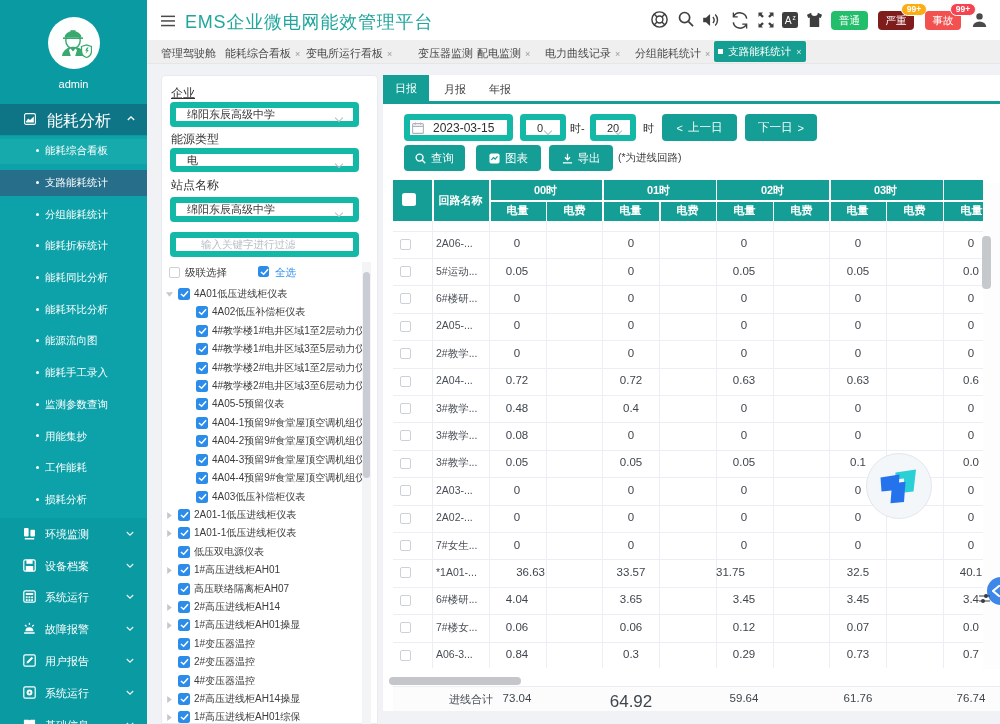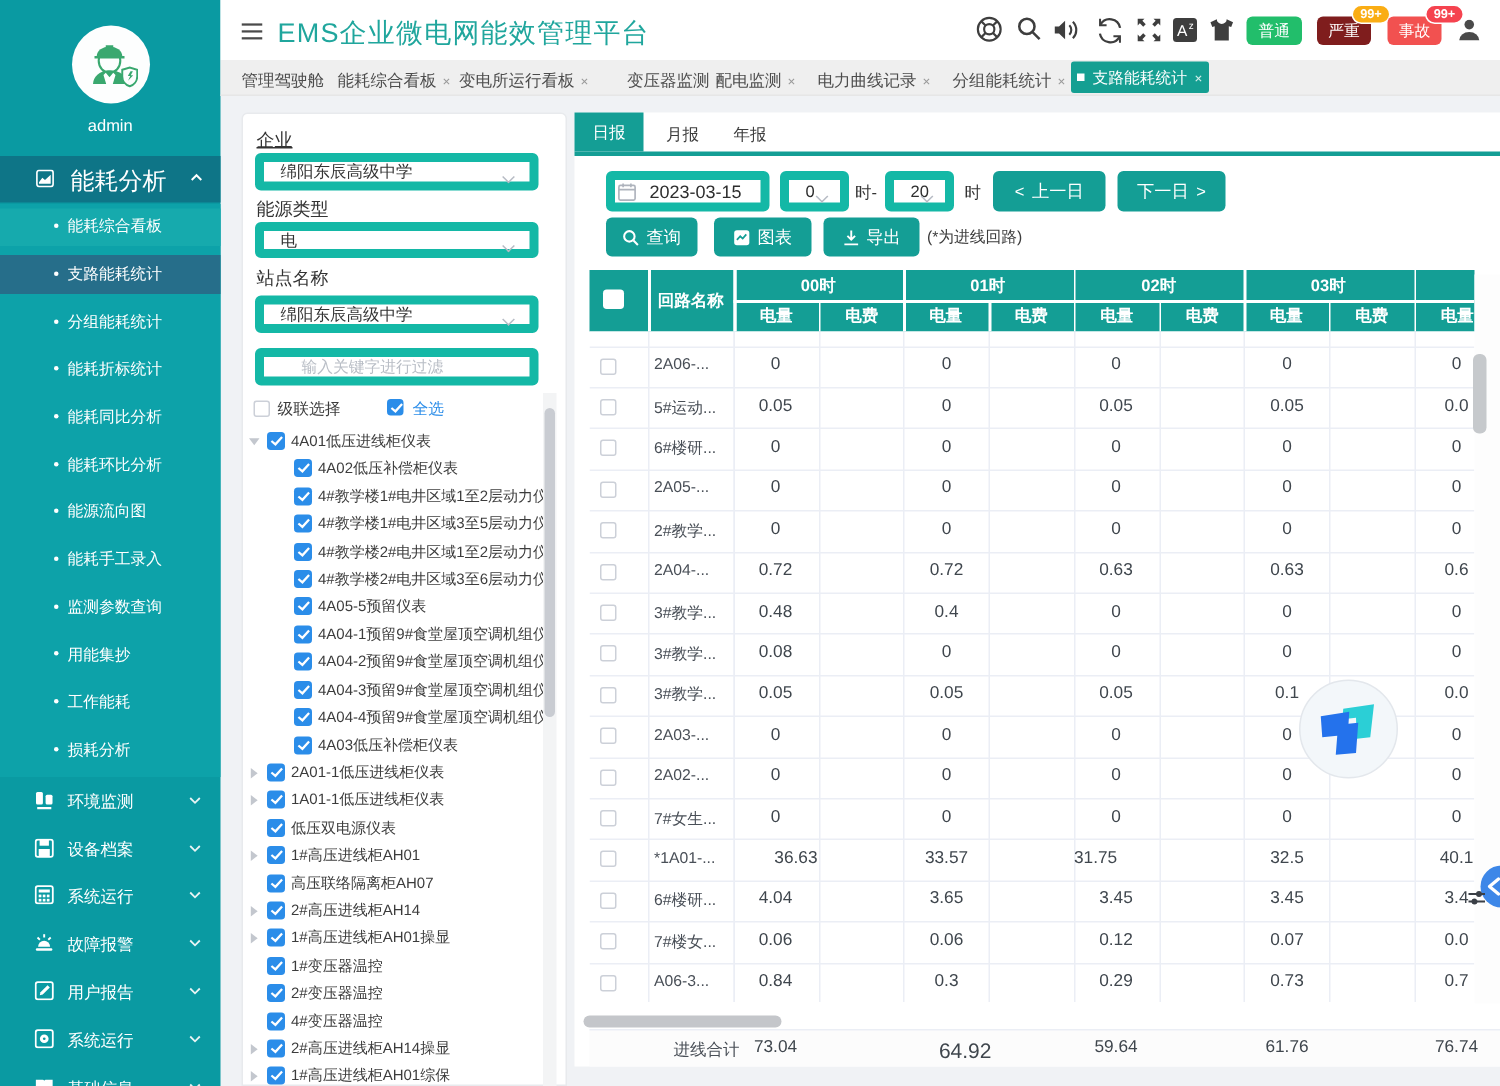--- a/index.html
+++ b/index.html
@@ -577,21 +577,21 @@
 <div class="abs" style="left:210px;top:427px;width:56px;text-align:center;font-size:11.5px;color:#3f464d">0.3</div>
 <div class="abs" style="left:323px;top:427px;width:56px;text-align:center;font-size:11.5px;color:#3f464d">0.29</div>
 <div class="abs" style="left:437px;top:427px;width:56px;text-align:center;font-size:11.5px;color:#3f464d">0.73</div>
 <div class="abs" style="left:550px;top:427px;width:56px;text-align:center;font-size:11.5px;color:#3f464d">0.7</div>
 
 </div>
 <div class="abs" style="left:389px;top:677px;width:132px;height:8px;background:#c4c6ca;border-radius:4px"></div>
 <div class="abs" style="left:393px;top:686px;width:607px;height:25px;background:#fcfcfc;border-top:1px solid #ebeef5"></div>
 <div class="abs" style="left:449px;top:692px;font-size:11px;color:#494f57">进线合计</div>
 <div class="abs" style="left:487px;top:692px;width:60px;text-align:center;font-size:11.5px;color:#3f464d">73.04</div>
-<div class="abs" style="left:601px;top:692px;width:60px;text-align:right;font-size:14px;color:#3f464d">64.92</div>
+<div class="abs" style="left:601px;top:692px;width:60px;text-align:center;font-size:17px;color:#3f464d">64.92</div>
 <div class="abs" style="left:714px;top:692px;width:60px;text-align:center;font-size:11.5px;color:#3f464d">59.64</div>
 <div class="abs" style="left:828px;top:692px;width:60px;text-align:center;font-size:11.5px;color:#3f464d">61.76</div>
 <div class="abs" style="left:941px;top:692px;width:60px;text-align:center;font-size:11.5px;color:#3f464d">76.74</div>
 <div class="abs" style="left:983px;top:183px;width:17px;height:486px;background:#fdfdfd"></div>
 <div class="abs" style="left:982px;top:236px;width:9px;height:53px;background:#c6c9cc;border-radius:4px"></div>
 <div class="abs" style="left:866px;top:453px;width:66px;height:66px;border-radius:50%;background:#f3f7fa;border:1px solid #e3e7ec"></div>
 <svg class="abs" style="left:878px;top:466px" width="42" height="40" viewBox="0 0 42 40">
 <path d="M17.5 6.5 L38 3.5 L35.5 25.5 L26.5 26.5 L26 12.5 L17 13.5 z" fill="#2bcfd6"></path>
 <path d="M2.5 11.5 L21.5 8.5 L21 16.5 L27.5 15.8 L26 36 L12.5 37.2 L13.5 24.5 L3.5 25.5 z" fill="#2472ec"></path>
 </svg>

